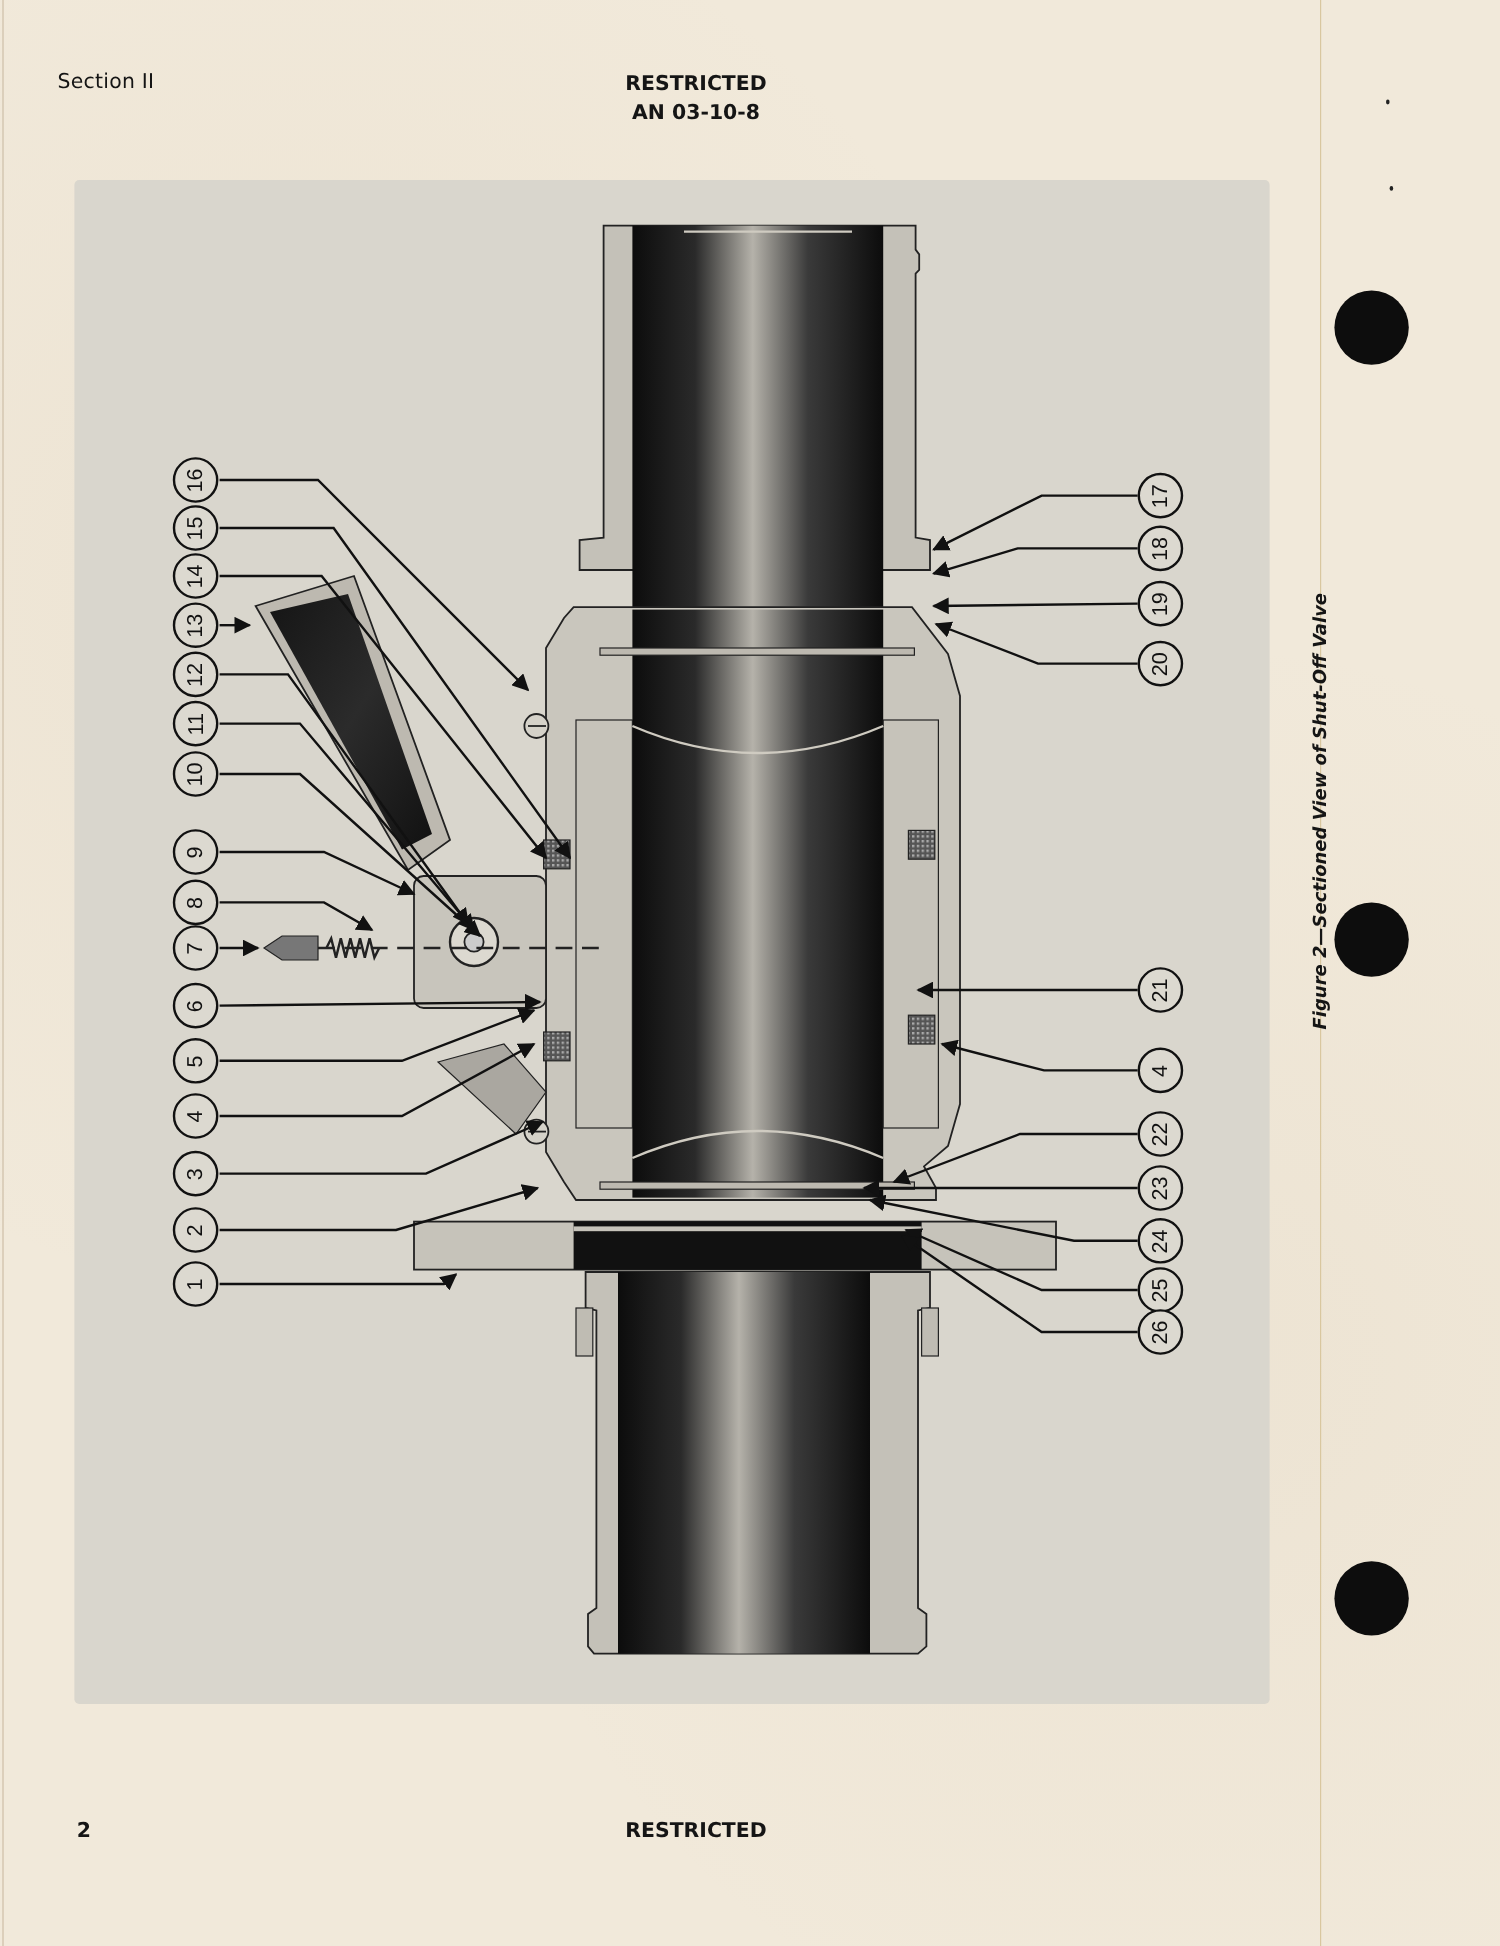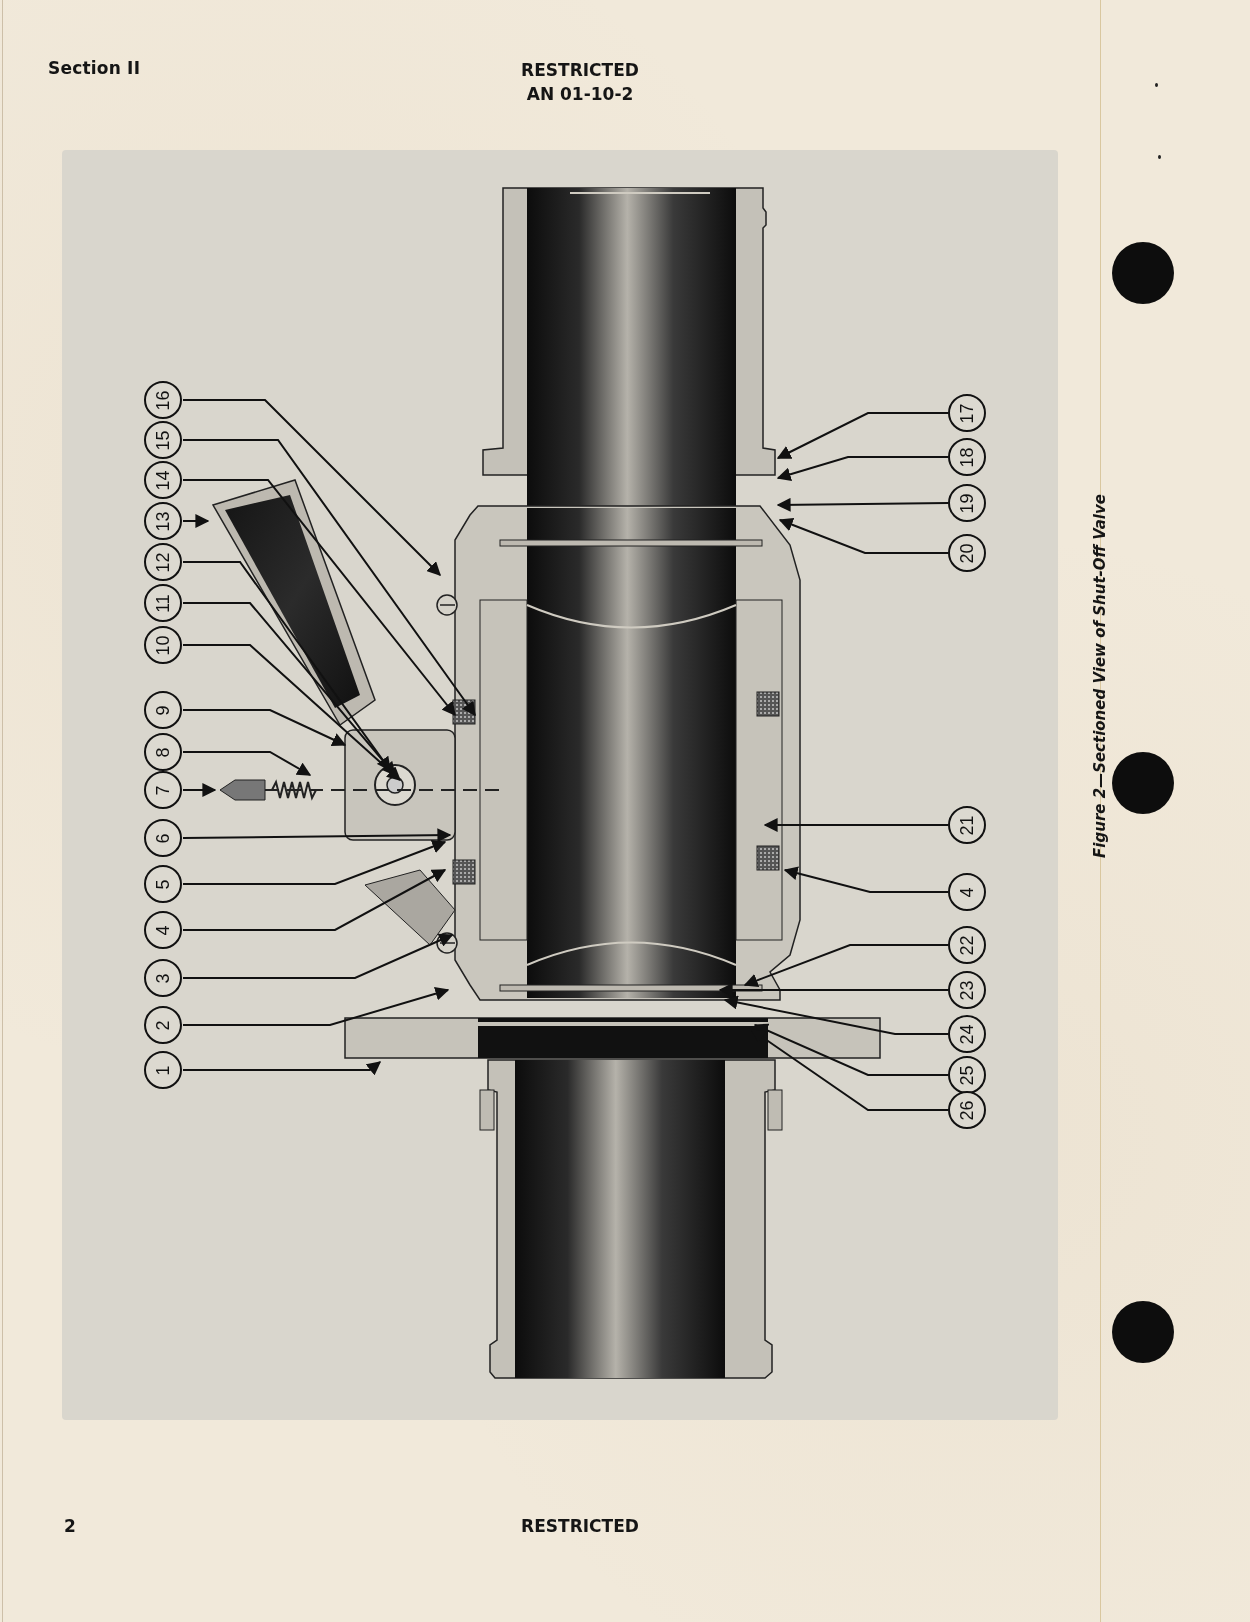--- a/index.html
+++ b/index.html
@@ -11,21 +11,21 @@
   }
   .paper-grain {
     position: absolute; inset: 0;
     background:
       radial-gradient(circle at 20% 30%, rgba(200,180,150,0.10) 0, transparent 40%),
       radial-gradient(circle at 80% 70%, rgba(200,180,150,0.10) 0, transparent 40%);
     pointer-events: none;
   }
   .fold-line { position: absolute; left: 1100px; top: 0; width: 1px; height: 1622px; background: #d9c79f; }
   .left-edge { position: absolute; left: 2px; top: 0; width: 1px; height: 1622px; background: #cdbfa8; }
-  .hdr-left { position: absolute; left: 48px; top: 58px; font-size: 17px; font-weight: bold; letter-spacing: 0.2px; text-align: center; }
+  .hdr-left { position: absolute; left: 48px; top: 58px; font-size: 17px; font-weight: normal; letter-spacing: 0.2px; text-align: center; }
   .hdr-center { position: absolute; left: 480px; width: 200px; top: 58px; text-align: center; font-size: 17px; font-weight: bold; line-height: 24px; }
   .footer-page { position: absolute; left: 64px; top: 1516px; font-size: 17px; font-weight: bold; }
   .footer-center { position: absolute; left: 480px; width: 200px; top: 1516px; text-align: center; font-size: 17px; font-weight: bold; }
   .speck { position: absolute; width: 3px; height: 4px; background: #222; border-radius: 50%; }
   .punch-hole { position: absolute; width: 62px; height: 62px; border-radius: 50%; background: #0d0d0d; }
 
   .figure-panel {
     position: absolute; left: 62px; top: 150px; width: 996px; height: 1270px;
     background: #d9d6cd; border-radius: 4px;
   }
@@ -43,21 +43,21 @@
 </head>
 <body>
 
 <div class="paper-grain"></div>
 <div class="left-edge"></div>
 <div class="fold-line"></div>
 
 <div class="hdr-left">Section II</div>
 <div class="hdr-center">
   <div>RESTRICTED</div>
-  <div>AN 01-10-2</div>
+  <div>AN 03-10-8</div>
 </div>
 
 <div class="speck" style="left:1155px;top:83px;"></div>
 <div class="speck" style="left:1158px;top:155px;"></div>
 
 <div class="punch-hole" style="left:1112px;top:242px;"></div>
 <div class="punch-hole" style="left:1112px;top:752px;"></div>
 <div class="punch-hole" style="left:1112px;top:1301px;"></div>
 
 <div class="figure-panel"></div>

